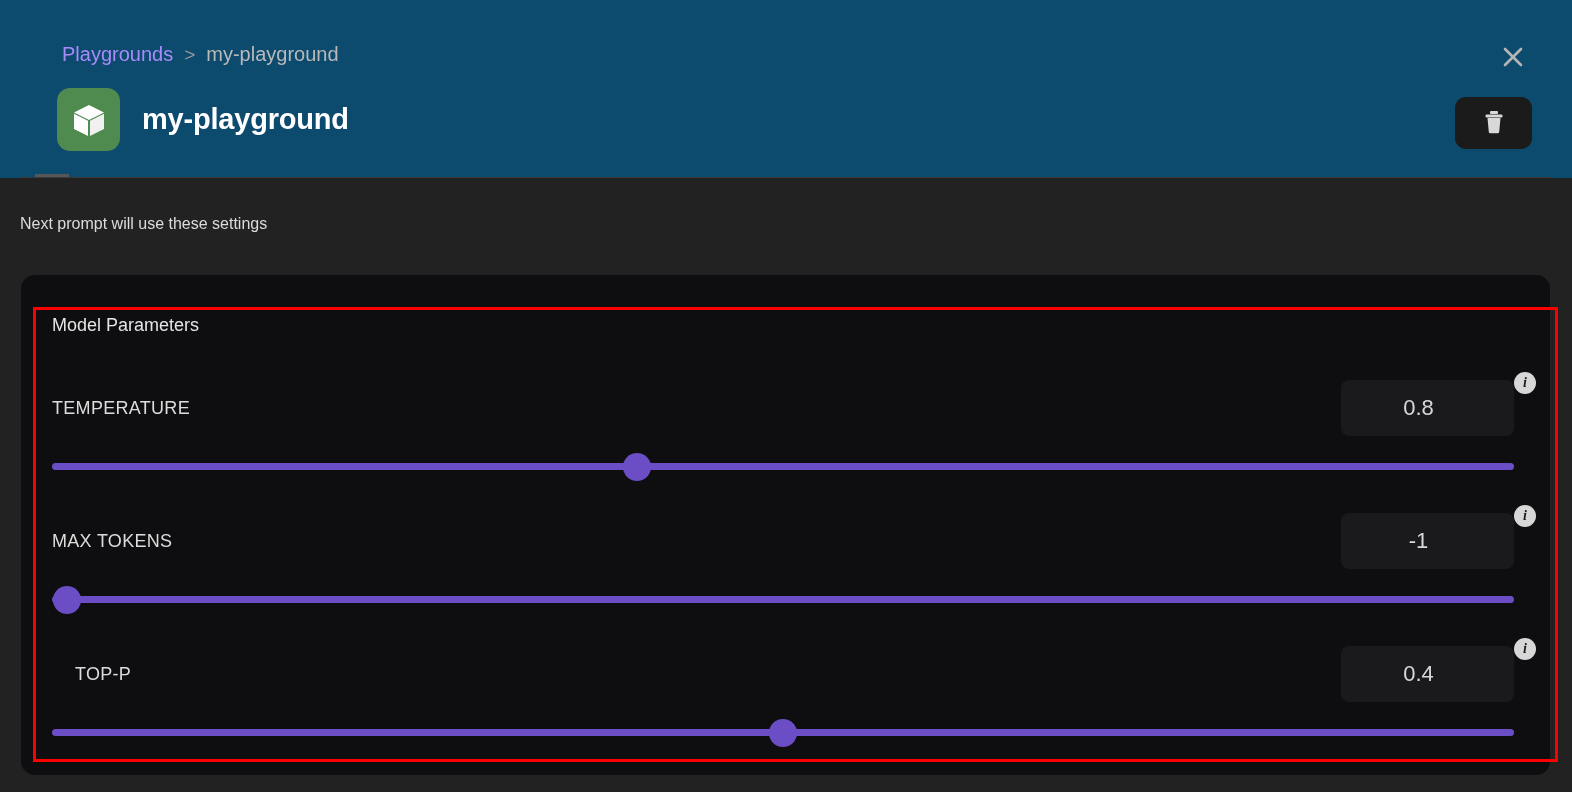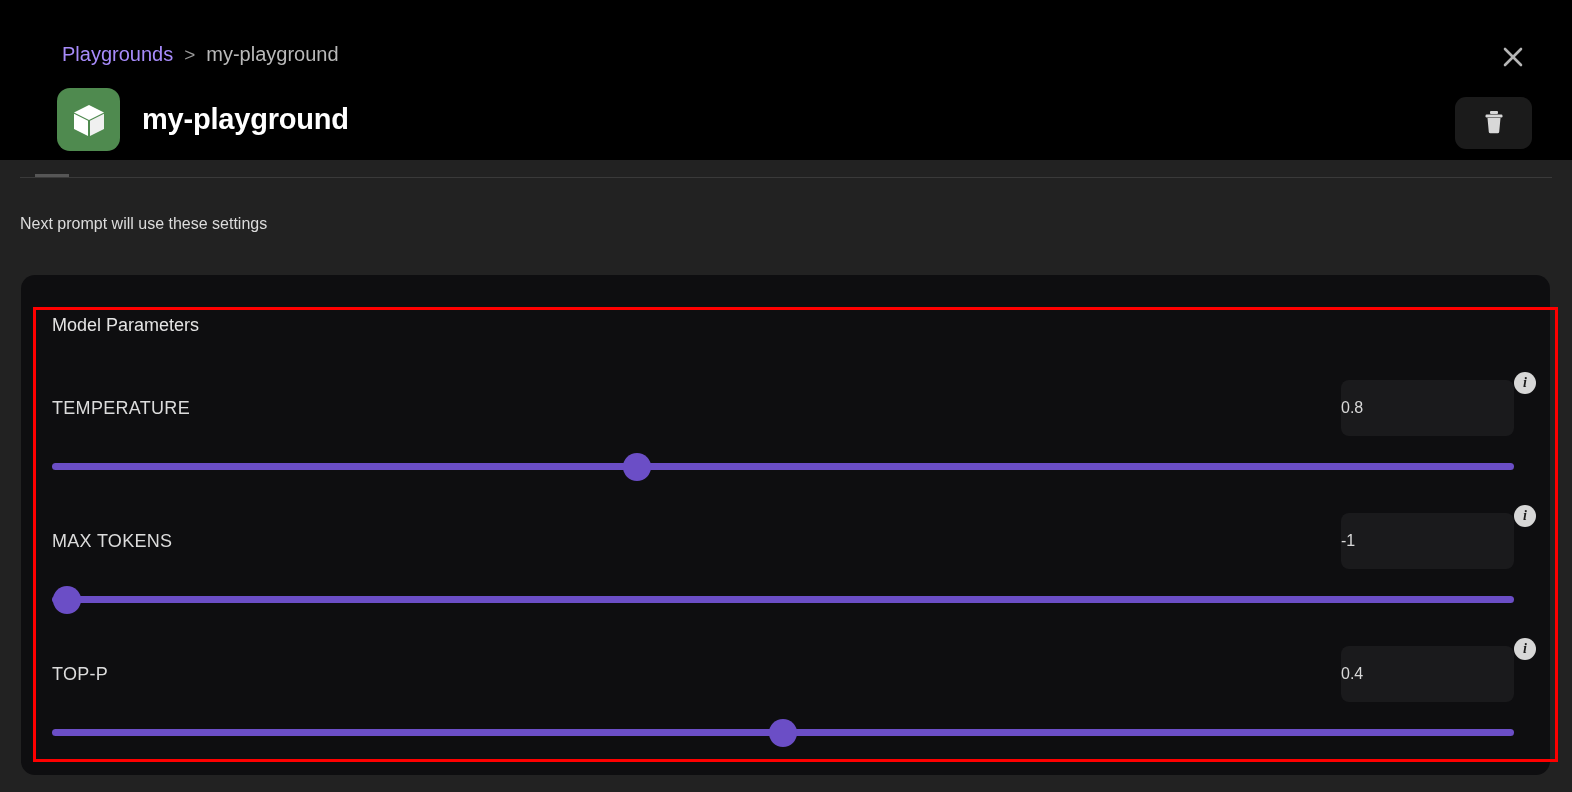--- a/index.html
+++ b/index.html
@@ -14,22 +14,22 @@
     font-family: "Liberation Sans", sans-serif;
     color: #e8e8e8;
     position: relative;
   }
 
   
   .header {
     position: absolute;
     left: 0; top: 0;
     width: 1572px;
-    height: 160px;
-    background: #000000;
+    height: 178px;
+    background: #0c4a6e;
   }
 
   .breadcrumb {
     position: absolute;
     left: 62px;
     top: 43px;
     display: flex;
     align-items: center;
     gap: 11px;
     font-size: 20px;
@@ -182,23 +182,23 @@
   }
   .value-box {
     position: absolute;
     left: 1341px;
     width: 173px;
     height: 56px;
     background: #1a1a1c;
     border-radius: 8px;
     border: none;
     color: #d8d8d8;
-    font-size: 16px;
+    font-size: 22px;
     font-family: "Liberation Sans", sans-serif;
-    text-align: left;
+    text-align: center;
     padding: 0 18px 0 0;
     box-sizing: border-box;
     line-height: 56px;
   }
   .info-icon {
     position: absolute;
     left: 1514px;
     width: 22px;
     height: 22px;
     border-radius: 50%;
@@ -249,21 +249,21 @@
   #row-temperature .info-icon    { top: 0px; }
   #row-temperature .slider-wrap  { top: 79px; }
 
   #row-maxtokens   { top: 505px; height: 120px; }
   #row-maxtokens .param-label  { top: 26px; }
   #row-maxtokens .value-box    { top: 8px; }
   #row-maxtokens .info-icon    { top: 0px; }
   #row-maxtokens .slider-wrap  { top: 79px; }
 
   #row-topp   { top: 638px; height: 120px; }
-  #row-topp .param-label  { top: 26px; }
+  #row-topp .param-label  { top: 26px; margin-left: 23px; }
   #row-topp .value-box    { top: 8px; }
   #row-topp .info-icon    { top: 0px; }
   #row-topp .slider-wrap  { top: 79px; }
 </style>
 </head>
 <body>
 
 <div class="header">
 
   <div class="breadcrumb">

